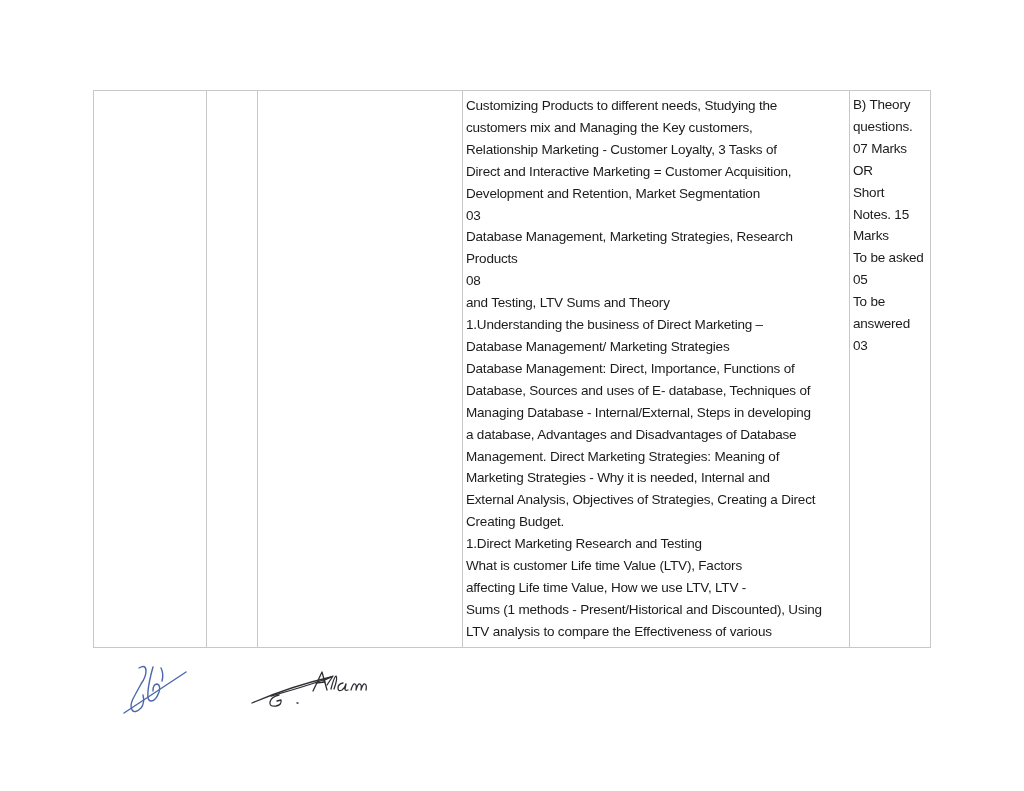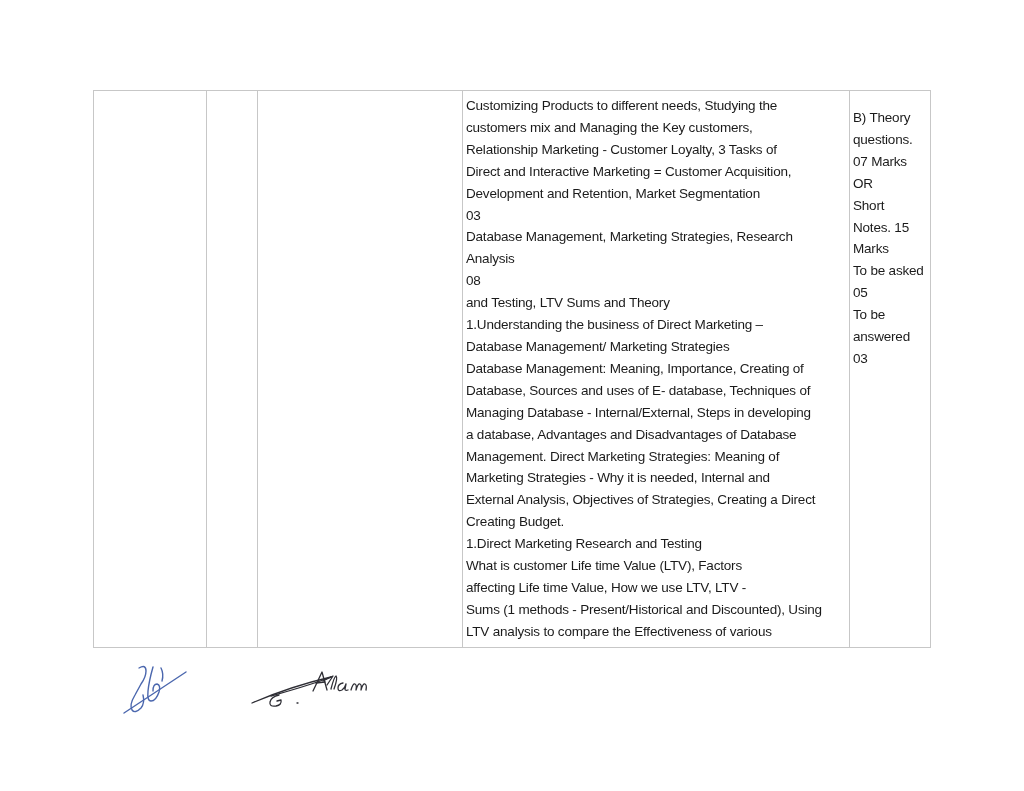--- a/index.html
+++ b/index.html
@@ -26,21 +26,21 @@
   .doc-table td {
     border: 1px solid #c7c7c7;
     vertical-align: top;
     padding: 0;
     overflow: hidden;
   }
   td.content-cell {
     padding: 4px 1px 0 3px;
   }
   td.marks-cell {
-    padding: 16px 1px 0 3px;
+    padding: 3px 1px 0 3px;
   }
   .line {
     font-size: 13.5px;
     line-height: 21.9px;
     letter-spacing: -0.2px;
     color: #1b1b1b;
     white-space: nowrap;
   }
   .signatures-row {
     position: absolute;
@@ -82,26 +82,26 @@
     <td></td>
     <td></td>
     <td class="content-cell">
           <div class="line">Customizing Products to different needs, Studying the</div>
           <div class="line">customers mix and Managing the Key customers,</div>
           <div class="line">Relationship Marketing - Customer Loyalty, 3 Tasks of</div>
           <div class="line">Direct and Interactive Marketing = Customer Acquisition,</div>
           <div class="line">Development and Retention, Market Segmentation</div>
           <div class="line">03</div>
           <div class="line">Database Management, Marketing Strategies, Research</div>
-          <div class="line">Analysis</div>
+          <div class="line">Products</div>
           <div class="line">08</div>
           <div class="line">and Testing, LTV Sums and Theory</div>
           <div class="line">1.Understanding the business of Direct Marketing –</div>
           <div class="line">Database Management/ Marketing Strategies</div>
-          <div class="line">Database Management: Meaning, Importance, Creating of</div>
+          <div class="line">Database Management: Direct, Importance, Functions of</div>
           <div class="line">Database, Sources and uses of E- database, Techniques of</div>
           <div class="line">Managing Database - Internal/External, Steps in developing</div>
           <div class="line">a database, Advantages and Disadvantages of Database</div>
           <div class="line">Management. Direct Marketing Strategies: Meaning of</div>
           <div class="line">Marketing Strategies - Why it is needed, Internal and</div>
           <div class="line">External Analysis, Objectives of Strategies, Creating a Direct</div>
           <div class="line">Creating Budget.</div>
           <div class="line">1.Direct Marketing Research and Testing</div>
           <div class="line">What is customer Life time Value (LTV), Factors</div>
           <div class="line">affecting Life time Value, How we use LTV, LTV -</div>

